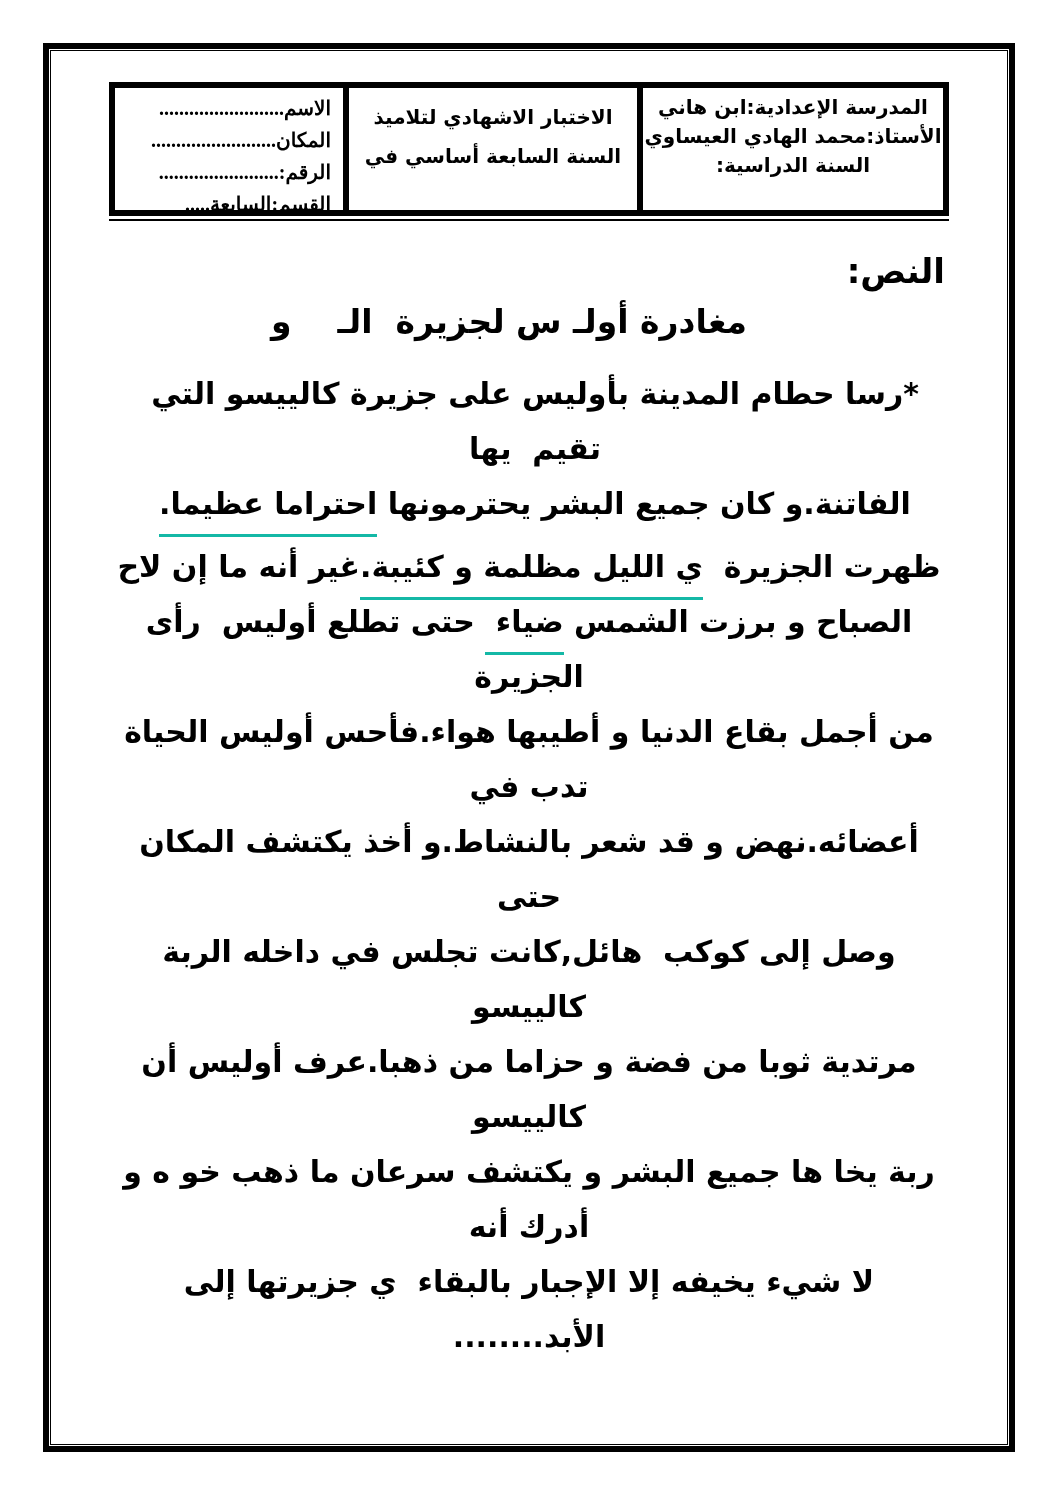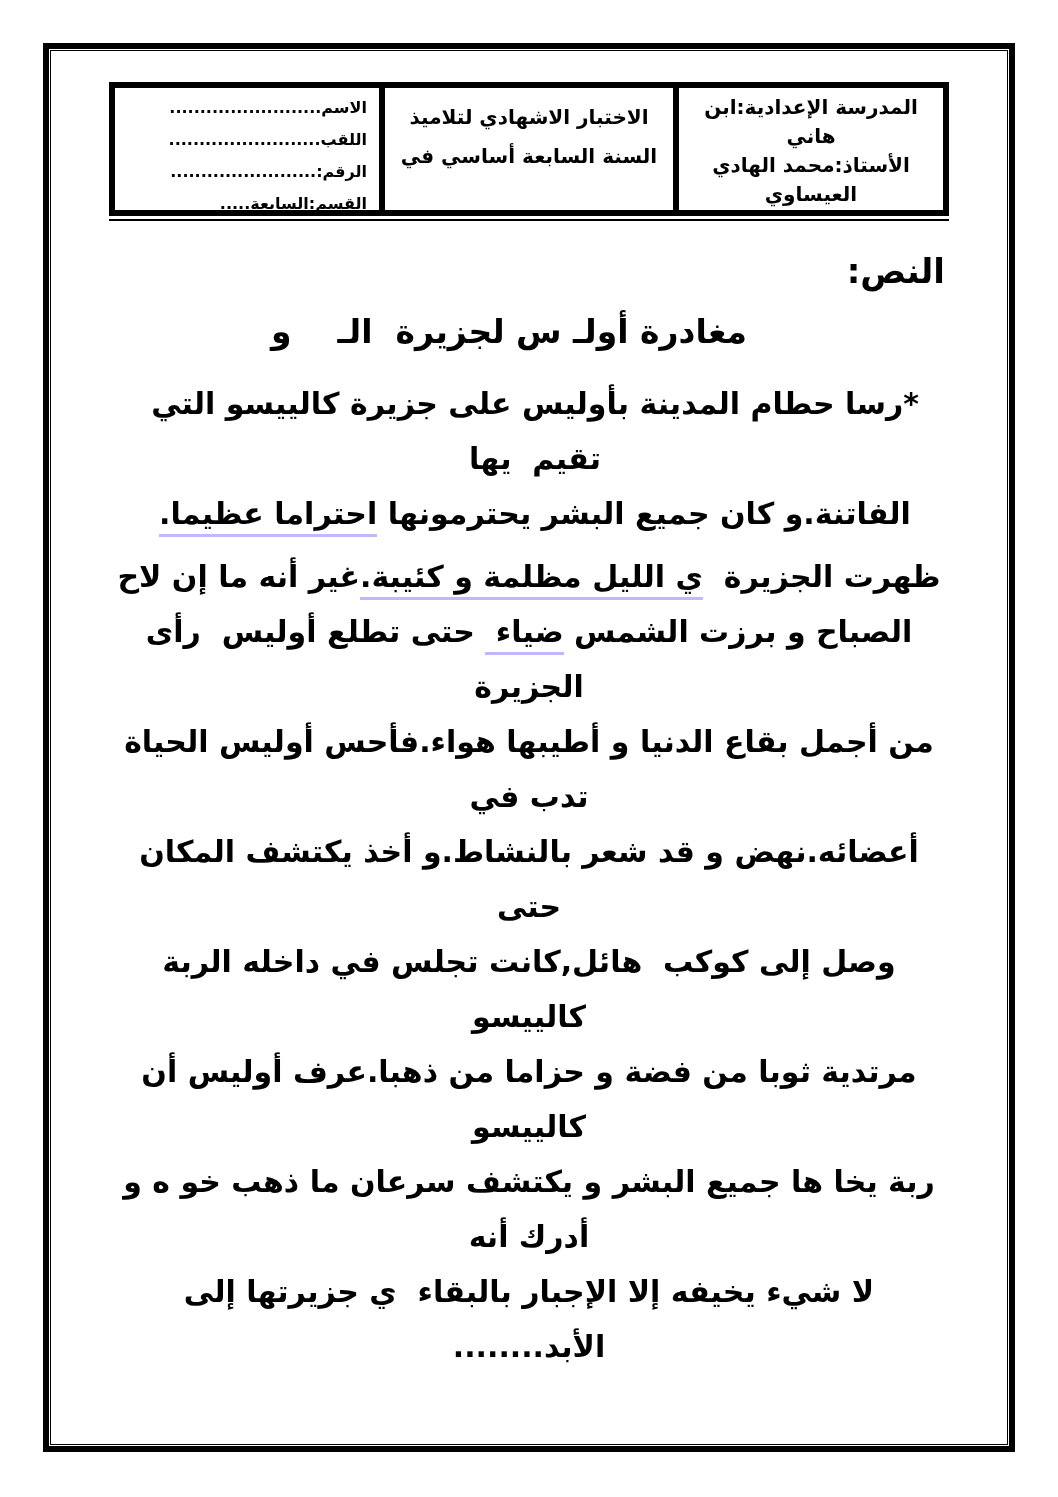--- a/index.html
+++ b/index.html
@@ -19,38 +19,39 @@
   
   .header-table {
     position:relative; margin:33px 60px 0; height:134px;
     border:6px solid #000; display:flex; direction:rtl; background:#fff;
   }
   .header-table .bottom-line {
     position:absolute; left:-6px; right:-6px; bottom:-11px; height:2px; background:#000;
   }
   .hcell { height:100%; overflow:hidden; }
   .cell-school {
-    width:264px; font-size:20px; line-height:29px; text-align:center; padding-top:5px;
+    width:300px; font-size:20px; line-height:29px; text-align:center; padding-top:5px;
   }
   .cell-exam {
     width:300px; border-right:6px solid #000; border-left:6px solid #000;
     font-size:20px; line-height:39px; text-align:center; padding-top:10px;
   }
   .cell-student {
-    flex:1; font-size:16px; line-height:32px; padding:4px 12px 0 8px;
+    flex:1; font-size:20px; line-height:32px; padding:4px 12px 0 8px;
     white-space:nowrap;
+    font-family:Liberation Serif, serif;
   }
   
   .doc-body { direction:rtl; text-align:center; padding:0 64px; font-size:30px; }
   .nass-label { text-align:right; font-size:34px; margin-top:32px; line-height:46px; }
-  .text-title { font-size:33px; margin-top:14px; line-height:48px; position:relative; left:-20px; }
+  .text-title { font-size:33px; margin-top:4px; line-height:48px; position:relative; left:-20px; }
   .para { line-height:55px; }
   .para-1 { margin-top:20px;margin-left:12px; }
   .para-2 { margin-top:8px; }
-  .u-phrase { border-bottom:3px solid #c4b5fd; padding-bottom:3px; }
+  .u-phrase { border-bottom:3px solid #14b8a6; padding-bottom:13px; }
 </style>
 </head>
 <body>
 
 <div class="frame">
   <div class="inner-line"></div>
 
   <div class="header-table">
     <div class="bottom-line"></div>
 
@@ -62,21 +63,21 @@
     </div>
 
     <div class="hcell cell-exam">
       <div>الاختبار الاشهادي لتلاميذ</div>
       <div>السنة السابعة أساسي في</div>
 
     </div>
 
     <div class="hcell cell-student">
       <div>الاسم.........................</div>
-      <div>اللقب.........................</div>
+      <div>المكان.........................</div>
       <div>الرقم:........................</div>
       <div>القسم:السابعة.....</div>
     </div>
   </div>
 
   <div class="doc-body">
     <div class="nass-label">النص:</div>
 
     <div class="text-title">مغادرة أولـ س لجزيرة &nbsp;الـ &nbsp;&nbsp; و</div>
 

